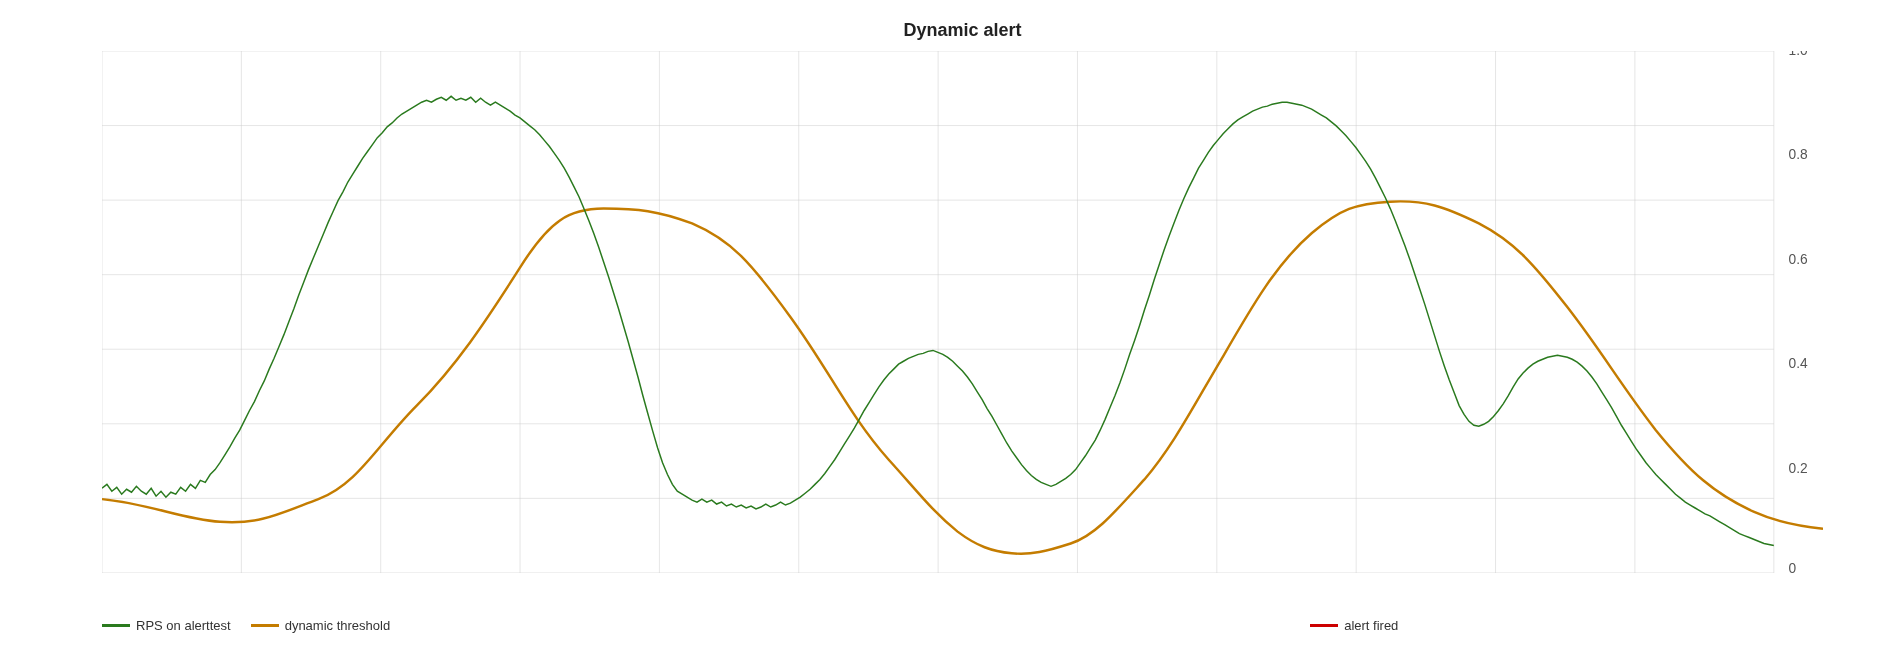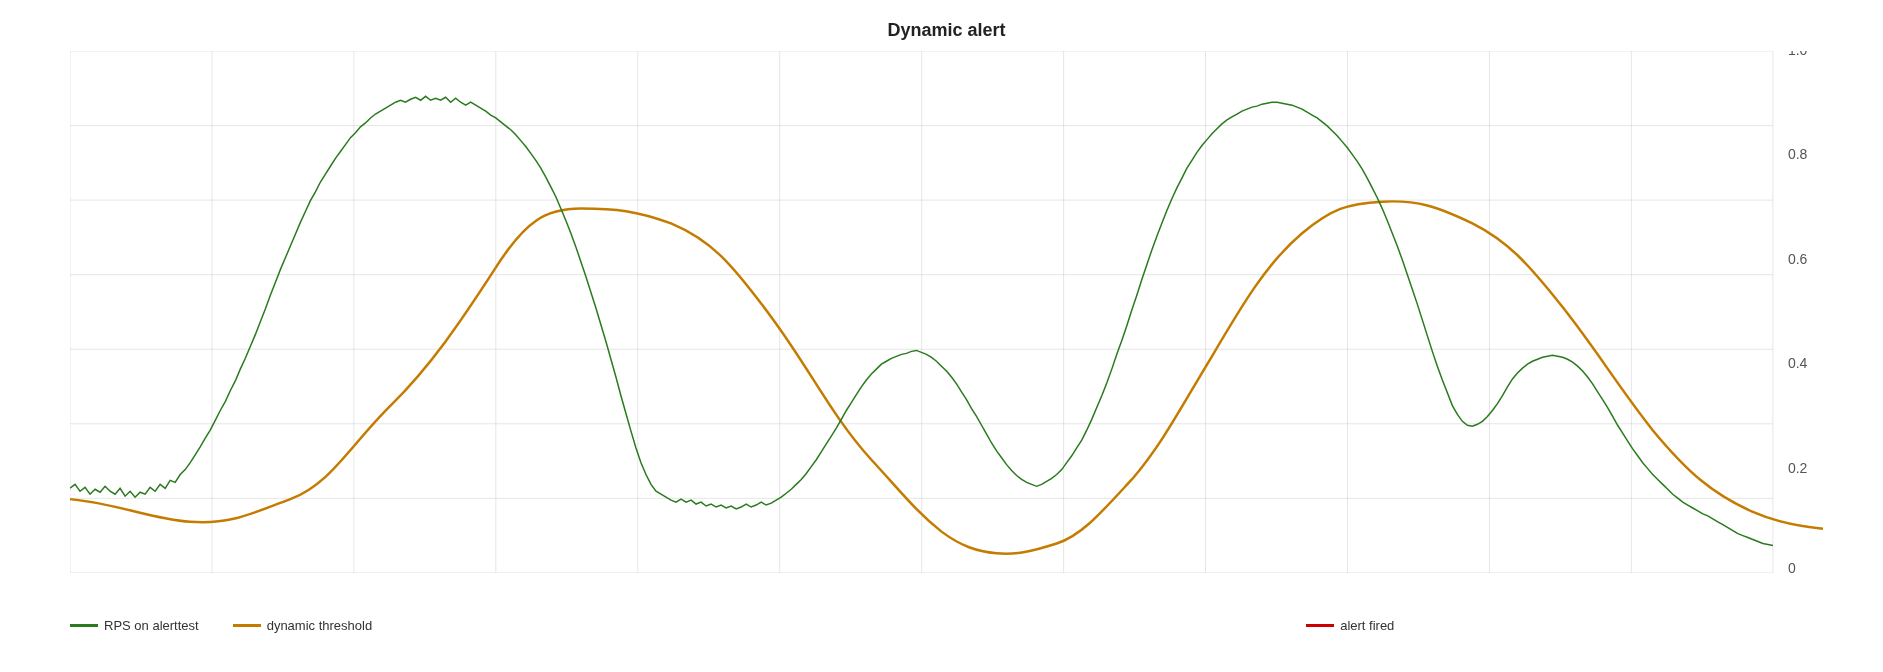--- a/index.html
+++ b/index.html
@@ -7,21 +7,21 @@
       background: #fff;
       font-family: Arial, sans-serif;
       width: 1883px;
       height: 672px;
       overflow: hidden;
     }
     .chart-container {
       width: 1883px;
       height: 672px;
       position: relative;
-      padding: 20px 60px 80px 70px;
+      padding: 20px 60px 80px 102px;
     }
     .chart-title {
       text-align: center;
       font-size: 18px;
       font-weight: bold;
       color: #222;
       margin-bottom: 10px;
     }
     .chart-area {
       position: relative;
@@ -31,21 +31,21 @@
     svg.main-chart {
       width: 100%;
       height: 100%;
     }
     .legend {
       position: absolute;
       bottom: -60px;
       left: 0;
       display: flex;
       align-items: center;
-      gap: 34px;
+      gap: 20px;
       font-size: 13px;
       color: #333;
     }
     .legend-item {
       display: flex;
       align-items: center;
       gap: 6px;
     }
   </style>
 </head>

